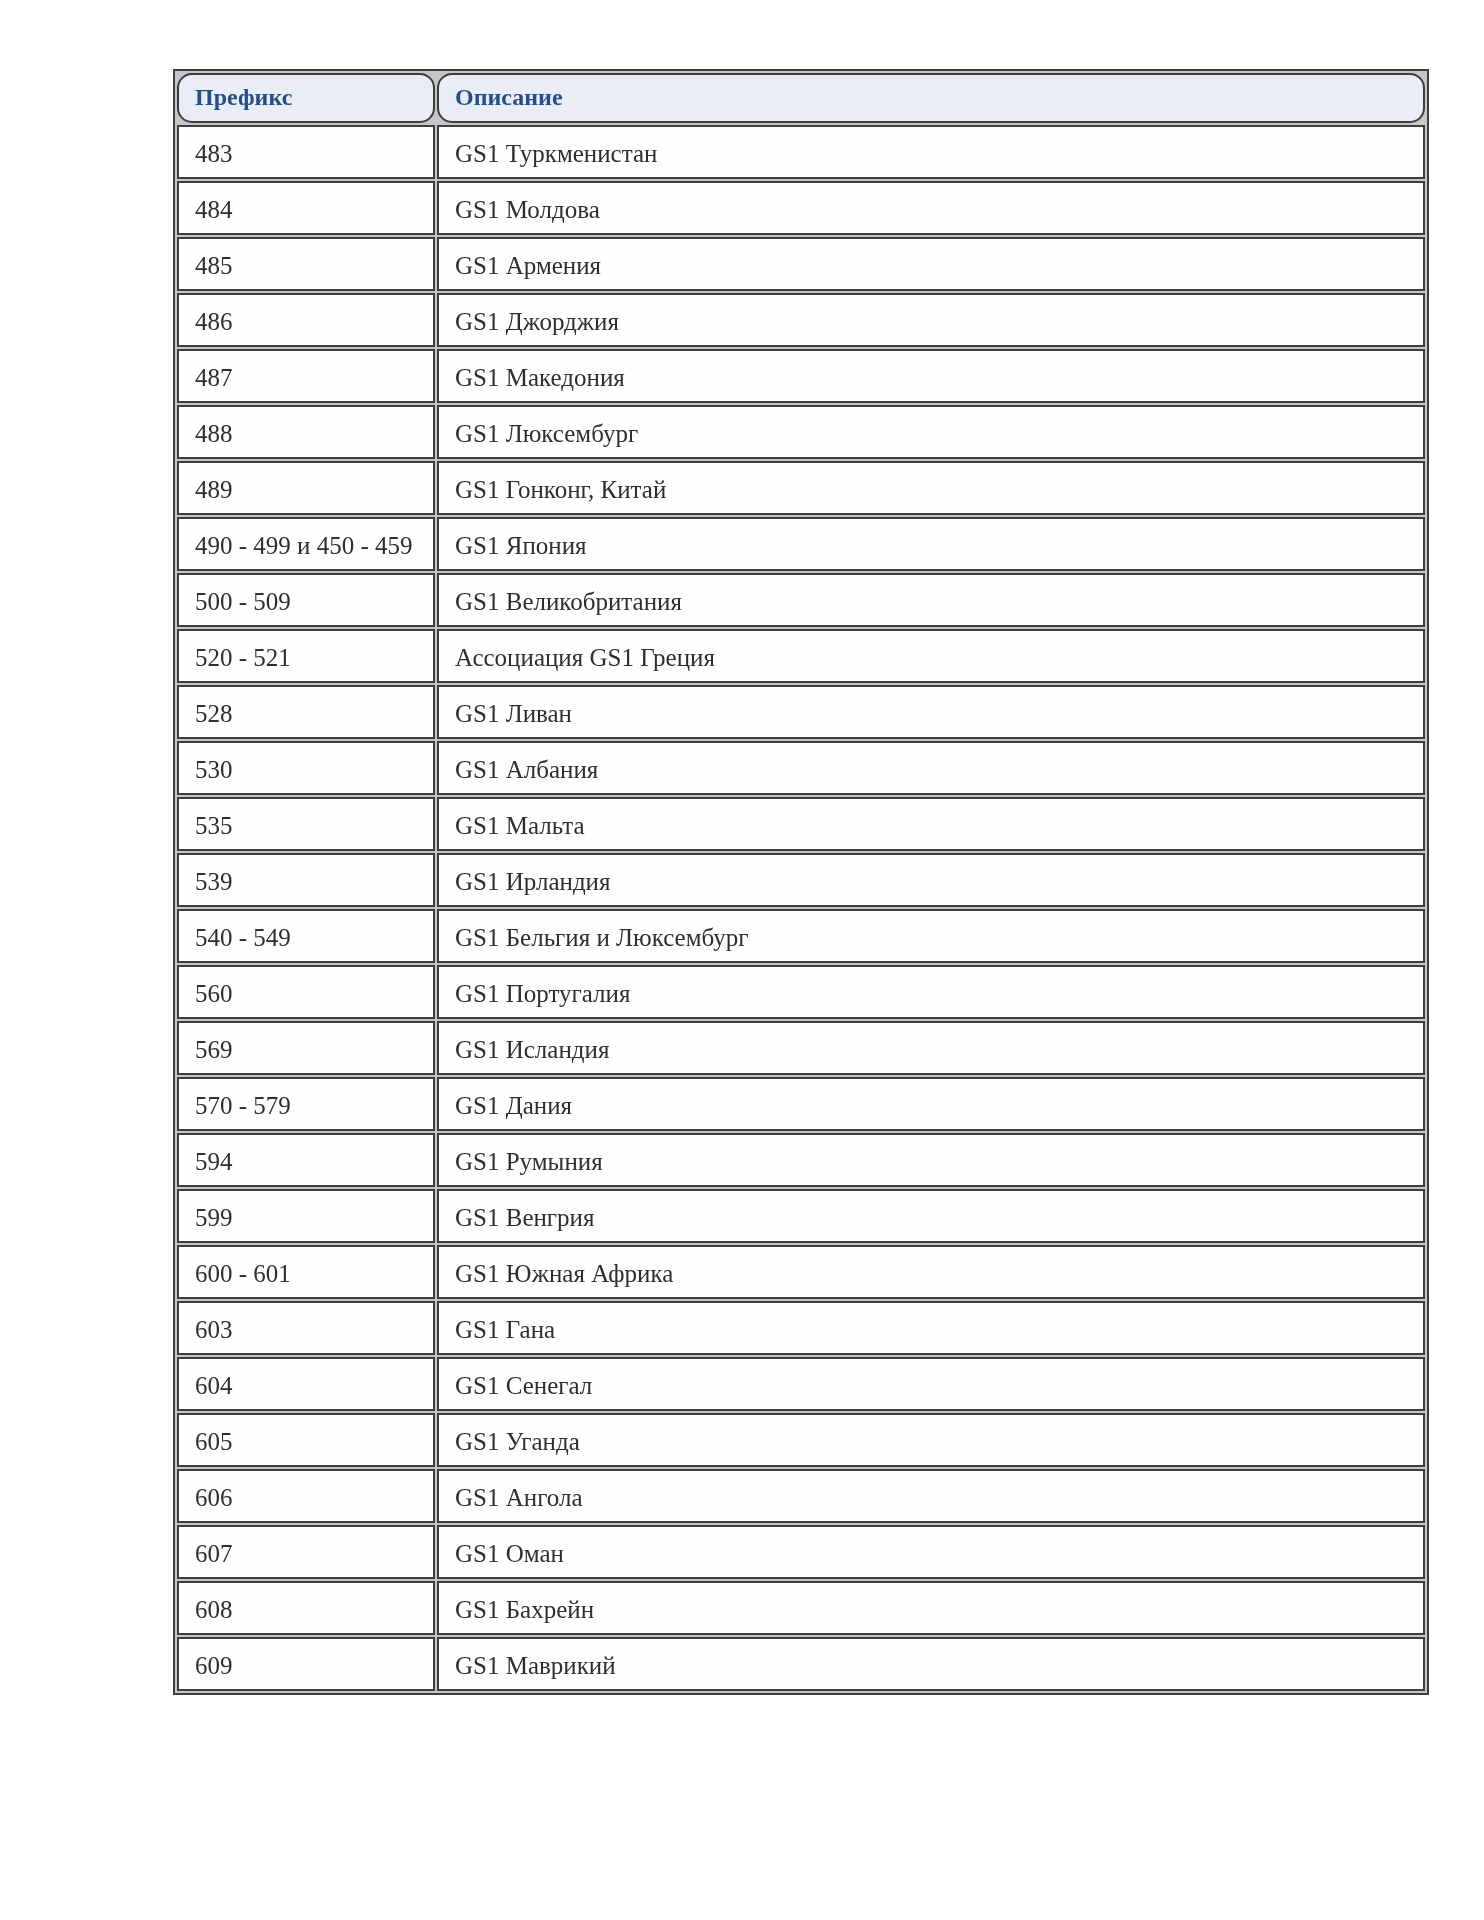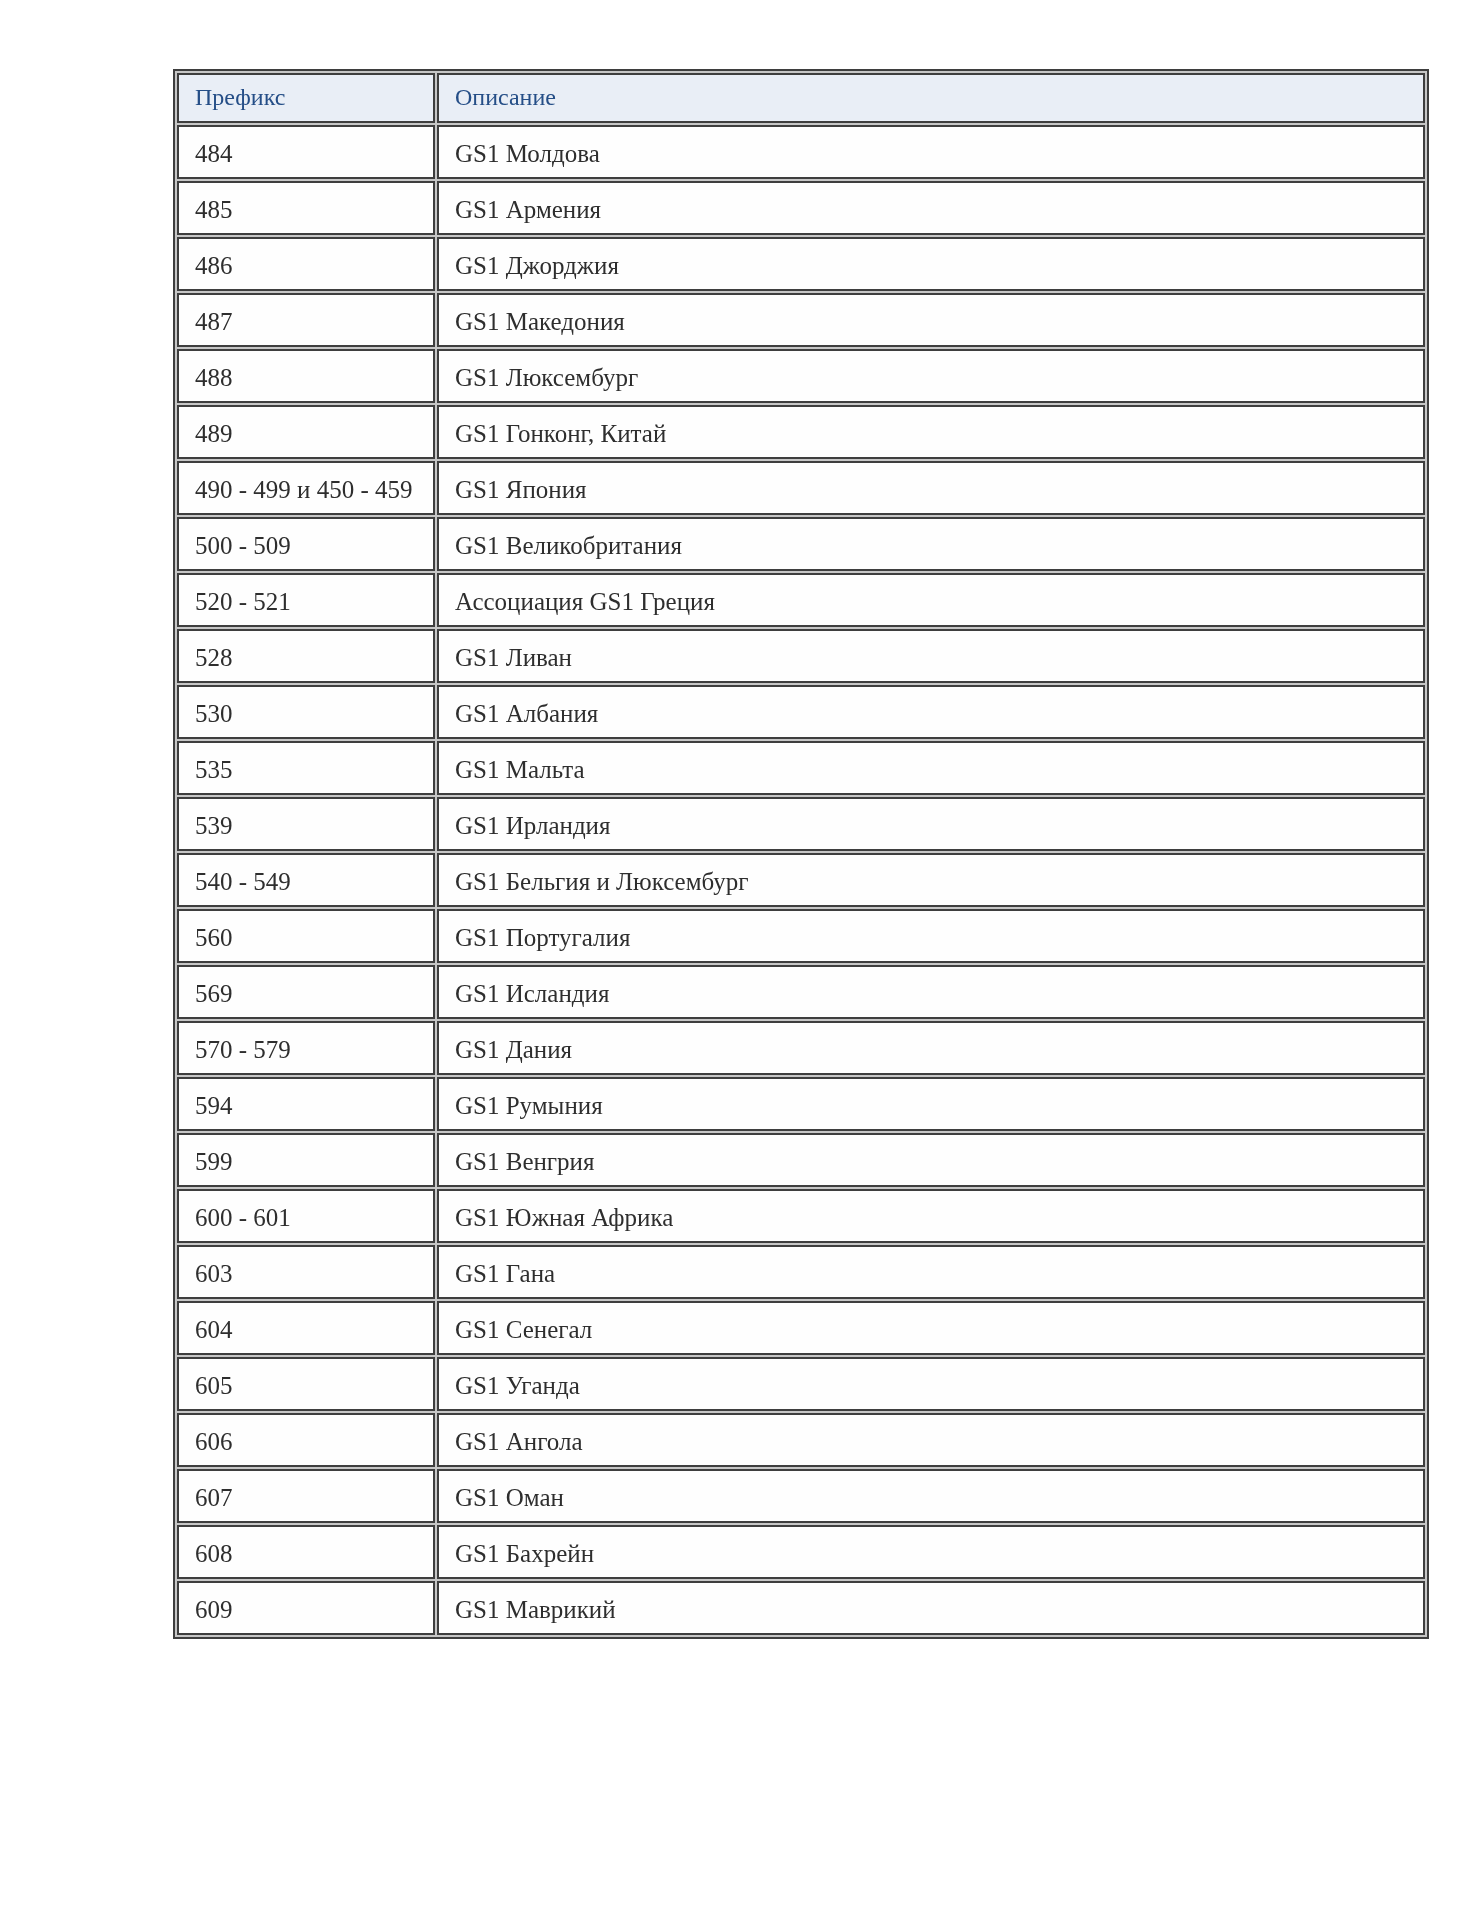--- a/index.html
+++ b/index.html
@@ -36,23 +36,24 @@
     vertical-align: bottom;
     text-align: left;
     padding: 0 10px 9px 16px;
     white-space: nowrap;
     overflow: hidden;
   }
   th {
     height: 50px;
     background: #e9eef6;
     color: #254e87;
-    font-weight: normal;
+    font-weight: bold;
     font-size: 24px;
     padding-bottom: 10px;
+    border-radius: 15px;
   }
   td {
     height: 54px;
     color: #2e2e2e;
     font-size: 25px;
   }
   col.c1 { width: 258px; }
 </style>
 </head>
 <body>
@@ -63,20 +64,24 @@
       <col class="c1">
       <col class="c2">
     </colgroup>
     <thead>
       <tr>
         <th>Префикс</th>
         <th>Описание</th>
       </tr>
     </thead>
     <tbody>
+      <tr>
+        <td>483</td>
+        <td>GS1 Туркменистан</td>
+      </tr>
       <tr>
         <td>484</td>
         <td>GS1 Молдова</td>
       </tr>
       <tr>
         <td>485</td>
         <td>GS1 Армения</td>
       </tr>
       <tr>
         <td>486</td>

